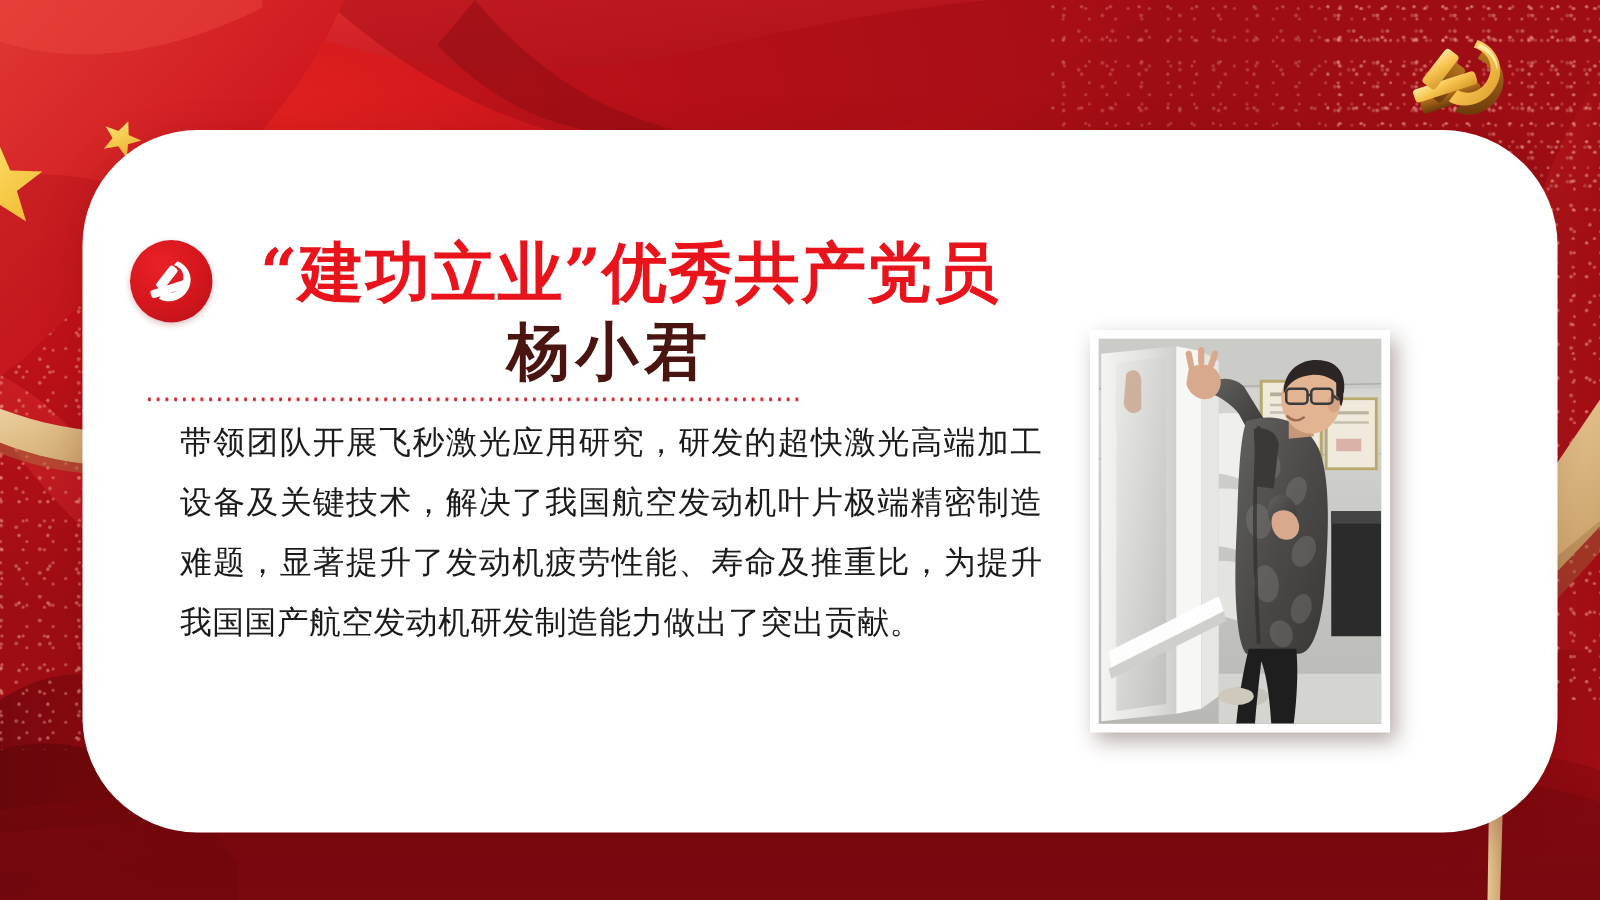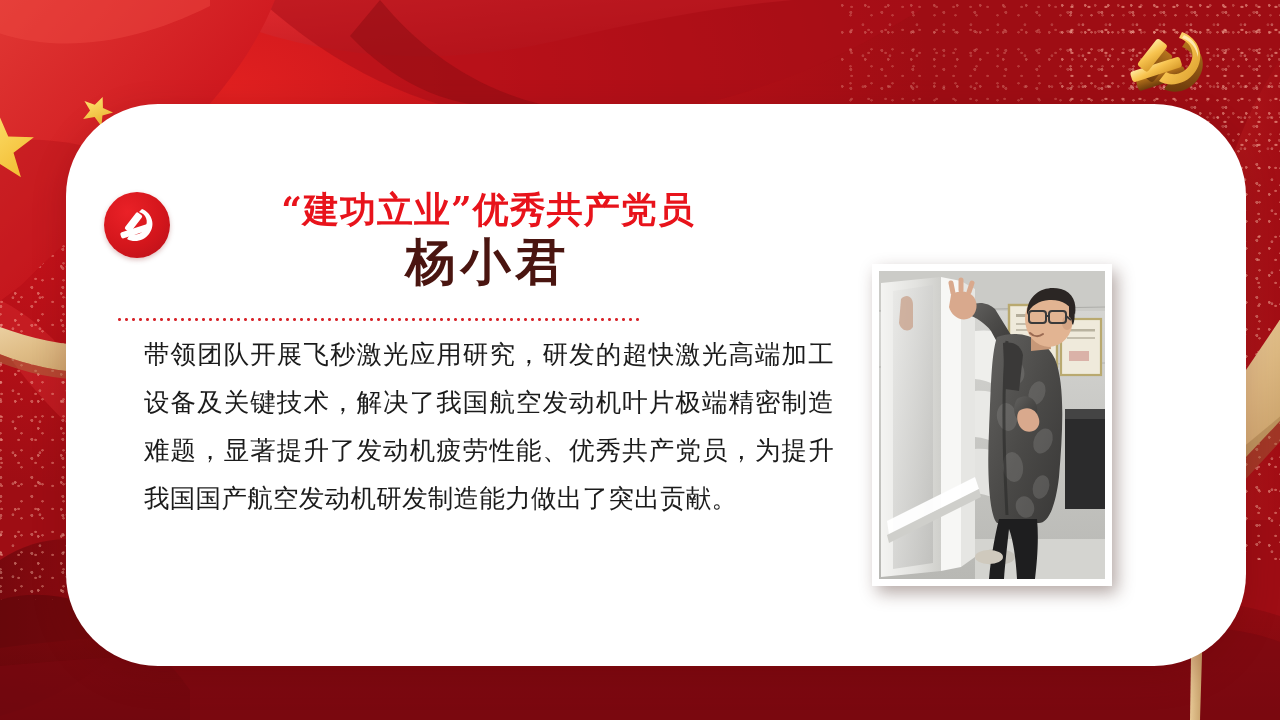--- a/index.html
+++ b/index.html
@@ -65,21 +65,21 @@
     position:absolute;left:0;top:4px;width:66px;height:66px;border-radius:50%;
     background:radial-gradient(circle at 36% 30%,#EA2127 0%,#D4161C 55%,#B6101a 100%);
     display:flex;align-items:center;justify-content:center;
     box-shadow:0 2px 5px rgba(120,0,0,.25);
   }
   .badge svg{display:block;}
 
   .title-block{margin-left:104px;text-align:center;width:560px;}
   .title-main{
     font-family:"DejaVu Serif","Liberation Serif",serif;
-    font-weight:bold;font-size:36px;line-height:1.18;
+    font-weight:bold;font-size:52px;line-height:1.18;
     color:#E8131B;letter-spacing:1px;white-space:nowrap;
   }
   .title-name{
     font-family:"DejaVu Serif","Liberation Serif",serif;
     font-weight:bold;font-size:50px;line-height:1.28;
     color:#4A1510;letter-spacing:5px;
   }
 
   
   .divider{
@@ -280,21 +280,21 @@
         </svg>
       </div>
       <div class="title-block">
         <div class="title-main">“建功立业”优秀共产党员</div>
         <div class="title-name">杨小君</div>
       </div>
     </div>
 
     <div class="divider"></div>
 
-    <div class="body-text">带领团队开展飞秒激光应用研究，研发的超快激光高端加工设备及关键技术，解决了我国航空发动机叶片极端精密制造难题，显著提升了发动机疲劳性能、优秀共产党员，为提升我国国产航空发动机研发制造能力做出了突出贡献。</div>
+    <div class="body-text">带领团队开展飞秒激光应用研究，研发的超快激光高端加工设备及关键技术，解决了我国航空发动机叶片极端精密制造难题，显著提升了发动机疲劳性能、寿命及推重比，为提升我国国产航空发动机研发制造能力做出了突出贡献。</div>
 
     <div class="photo-frame">
       <div class="photo-inner">
         <svg viewBox="0 0 226 308" preserveAspectRatio="xMidYMid slice" xmlns="http://www.w3.org/2000/svg">
           <defs>
             <linearGradient id="wall" x1="0" y1="0" x2="0" y2="1">
               <stop offset="0" stop-color="#d9d9d6"></stop>
                 <stop offset="1" stop-color="#b8b8b4"></stop>
             </linearGradient>
             <linearGradient id="panel" x1="0" y1="0" x2="1" y2="0">

